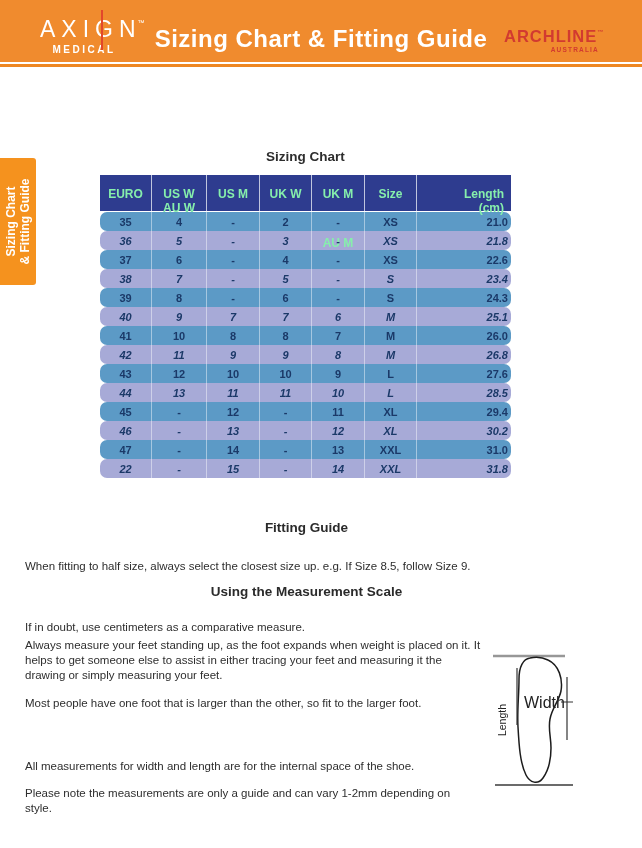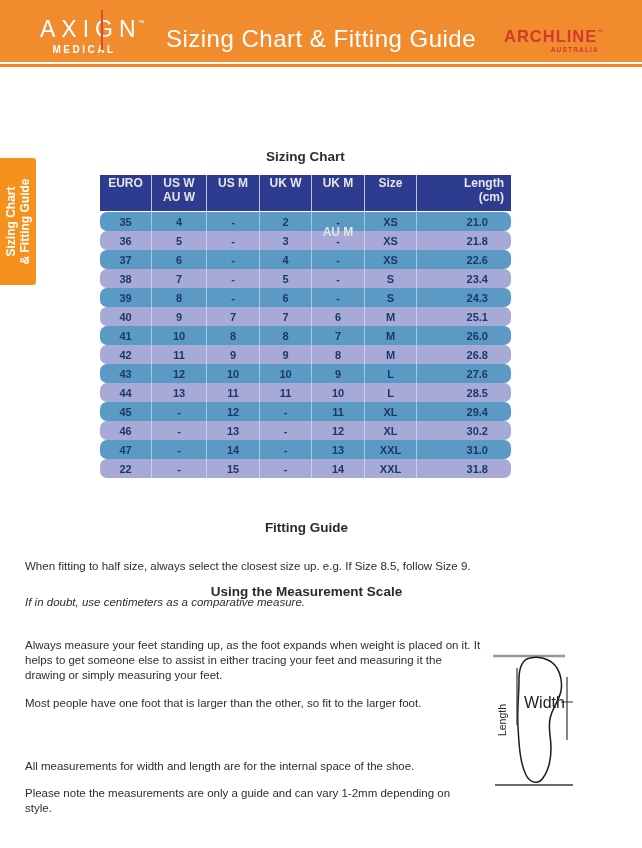--- a/index.html
+++ b/index.html
@@ -21,21 +21,21 @@
   .header{position:absolute;left:0;top:0;width:642px;height:62px;background:var(--header-orange);}
   .header-rule{position:absolute;left:0;top:64px;width:642px;height:3px;background:var(--rule-orange);}
 
   .axign{position:absolute;left:40px;top:11px;width:92px;color:#fff;}
   .axign-name{font-size:23px;font-weight:400;letter-spacing:6px;line-height:24px;white-space:nowrap;}
   .axign-tm{font-size:7px;vertical-align:12px;letter-spacing:0;margin-left:-4px;}
   .axign-sub{font-size:10px;font-weight:700;letter-spacing:2.5px;margin-top:3px;text-align:center;width:88px;white-space:nowrap;}
   .axign-line{position:absolute;left:61px;top:-1px;width:2px;height:40px;background:var(--axign-line-red);}
 
   .page-title{position:absolute;left:0;top:25px;width:642px;text-align:center;
-              color:#fff;font-size:24px;font-weight:400;letter-spacing:.5px;}
+              color:#fff;font-size:24px;font-weight:700;letter-spacing:.5px;}
 
   .archline{position:absolute;left:504px;top:27px;width:108px;color:var(--brand-red);}
   .archline-name{font-size:16.5px;font-weight:600;letter-spacing:1px;white-space:nowrap;}
   .archline-tm{font-size:6px;vertical-align:8px;}
   .archline-sub{font-size:6.5px;font-weight:600;letter-spacing:1.2px;text-align:right;padding-right:13px;margin-top:0;}
 
   
   .side-tab{position:absolute;left:0;top:158px;width:36px;height:127px;background:var(--tab-orange);
             border-radius:0 3px 3px 0;}
   .side-tab-inner{position:absolute;left:0;top:0;width:127px;height:36px;
@@ -45,49 +45,49 @@
 
   
   .chart-title{position:absolute;left:100px;top:149px;width:411px;text-align:center;
                font-size:13.5px;font-weight:700;color:#2d2d2d;}
   .foot-note{position:absolute;left:100px;top:157px;width:411px;text-align:right;
              font-size:12.5px;font-weight:700;color:#111;margin-top:34px;}
 
   
   .tbl{position:absolute;left:100px;top:175px;width:411px;}
   .thead{display:flex;background:var(--table-header-blue);height:37px;border-bottom:1px solid #fff;box-sizing:border-box;}
-  .th{box-sizing:border-box;color:#e5e5e5;font-weight:700;font-size:12px;line-height:14px;
-      display:flex;flex-direction:column;align-items:center;padding-top:1px;
+  .th{box-sizing:border-box;color:#86efac;font-weight:700;font-size:12px;line-height:14px;
+      display:flex;flex-direction:column;align-items:center;padding-top:12px;
       border-left:1px solid rgba(255,255,255,.7);}
   .th:first-child{border-left:none;}
   .th:last-child{align-items:flex-end;padding-right:7px;}
   .tr{display:flex;height:19px;background:var(--row-blue);border-radius:7px;}
-  .tr.alt{background:var(--row-periwinkle);}
+  .tr.alt{background:var(--row-periwinkle);font-style:italic;}
   .td{box-sizing:border-box;font-size:11px;font-weight:700;color:var(--cell-text);
       display:flex;align-items:center;justify-content:center;
       border-left:1px solid rgba(255,255,255,.45);}
   .td:first-child{border-left:none;}
-  .td:last-child{justify-content:flex-end;padding-right:23px;}
+  .td:last-child{justify-content:flex-end;padding-right:3px;}
   .th:nth-child(1),.td:nth-child(1){width:51px;}
   .th:nth-child(2),.td:nth-child(2){width:55px;}
   .th:nth-child(3),.td:nth-child(3){width:53px;}
   .th:nth-child(4),.td:nth-child(4){width:52px;}
   .th:nth-child(5),.td:nth-child(5){width:53px;gap:35px;}
   .th:nth-child(6),.td:nth-child(6){width:52px;}
   .th:nth-child(7),.td:nth-child(7){width:95px;}
 
   
   .h-center{position:absolute;left:25px;width:563px;text-align:center;
             font-size:13.5px;font-weight:700;color:#2a2a2a;}
   .para{position:absolute;left:25px;font-size:11.5px;line-height:15px;color:#2e2e2e;}
   #fg-heading{top:492px;margin-top:28px;}
   #p1{top:519px;width:575px;}
   #p2{top:559px;width:575px;}
   #ms-heading{top:584px;}
-  #mp1{top:595px;width:560px;font-style:italic;}
+  #mp1{top:620px;width:560px;}
   #mp2{top:638px;width:460px;}
   #mp3{top:696px;width:560px;}
   #mp4{top:759px;width:560px;}
   #mp5{top:786px;width:455px;}
 
   
   .foot-svg{position:absolute;left:485px;top:645px;}
   .width-label{position:absolute;left:524px;top:694px;width:34px;text-align:center;
                font-size:16px;color:#222;}
   .length-label{position:absolute;left:481px;top:713px;width:44px;height:14px;text-align:center;

